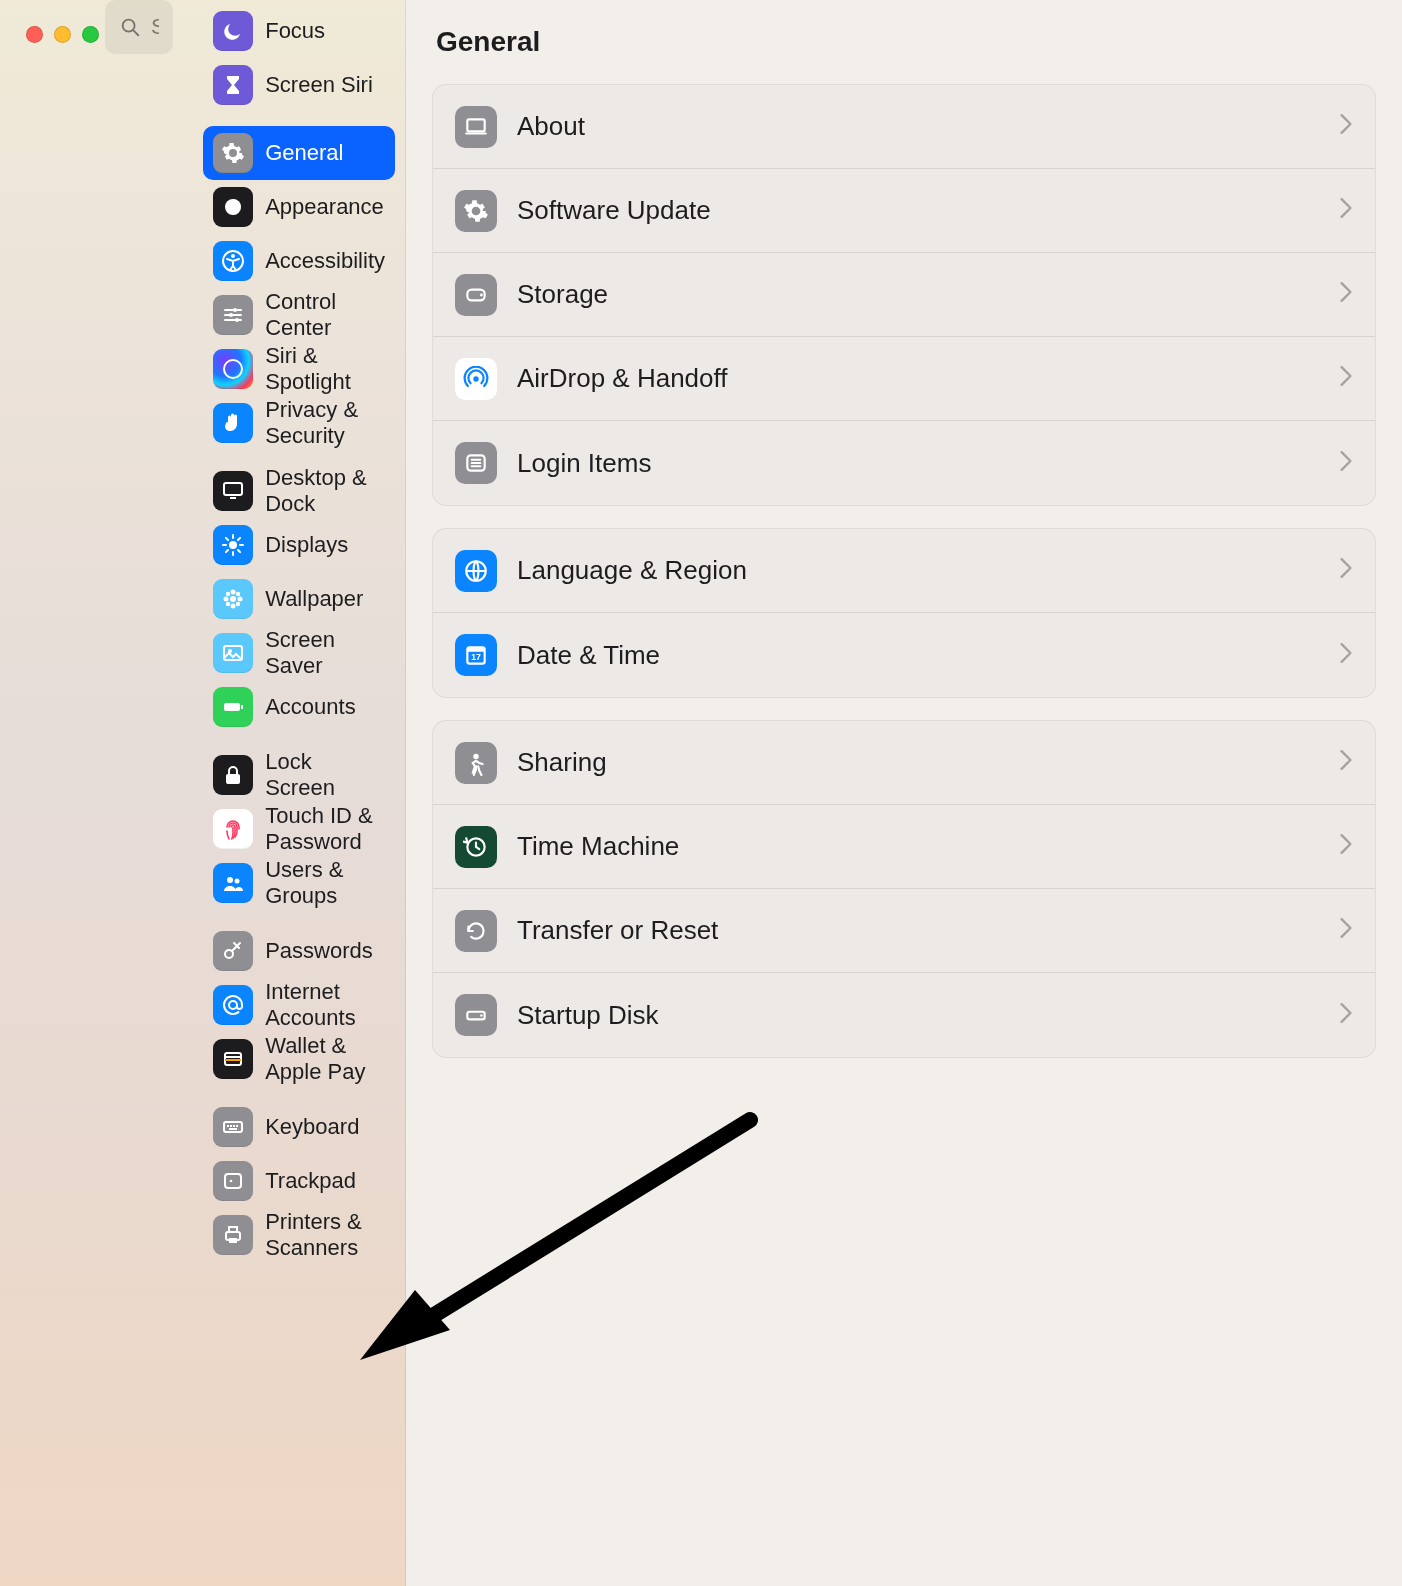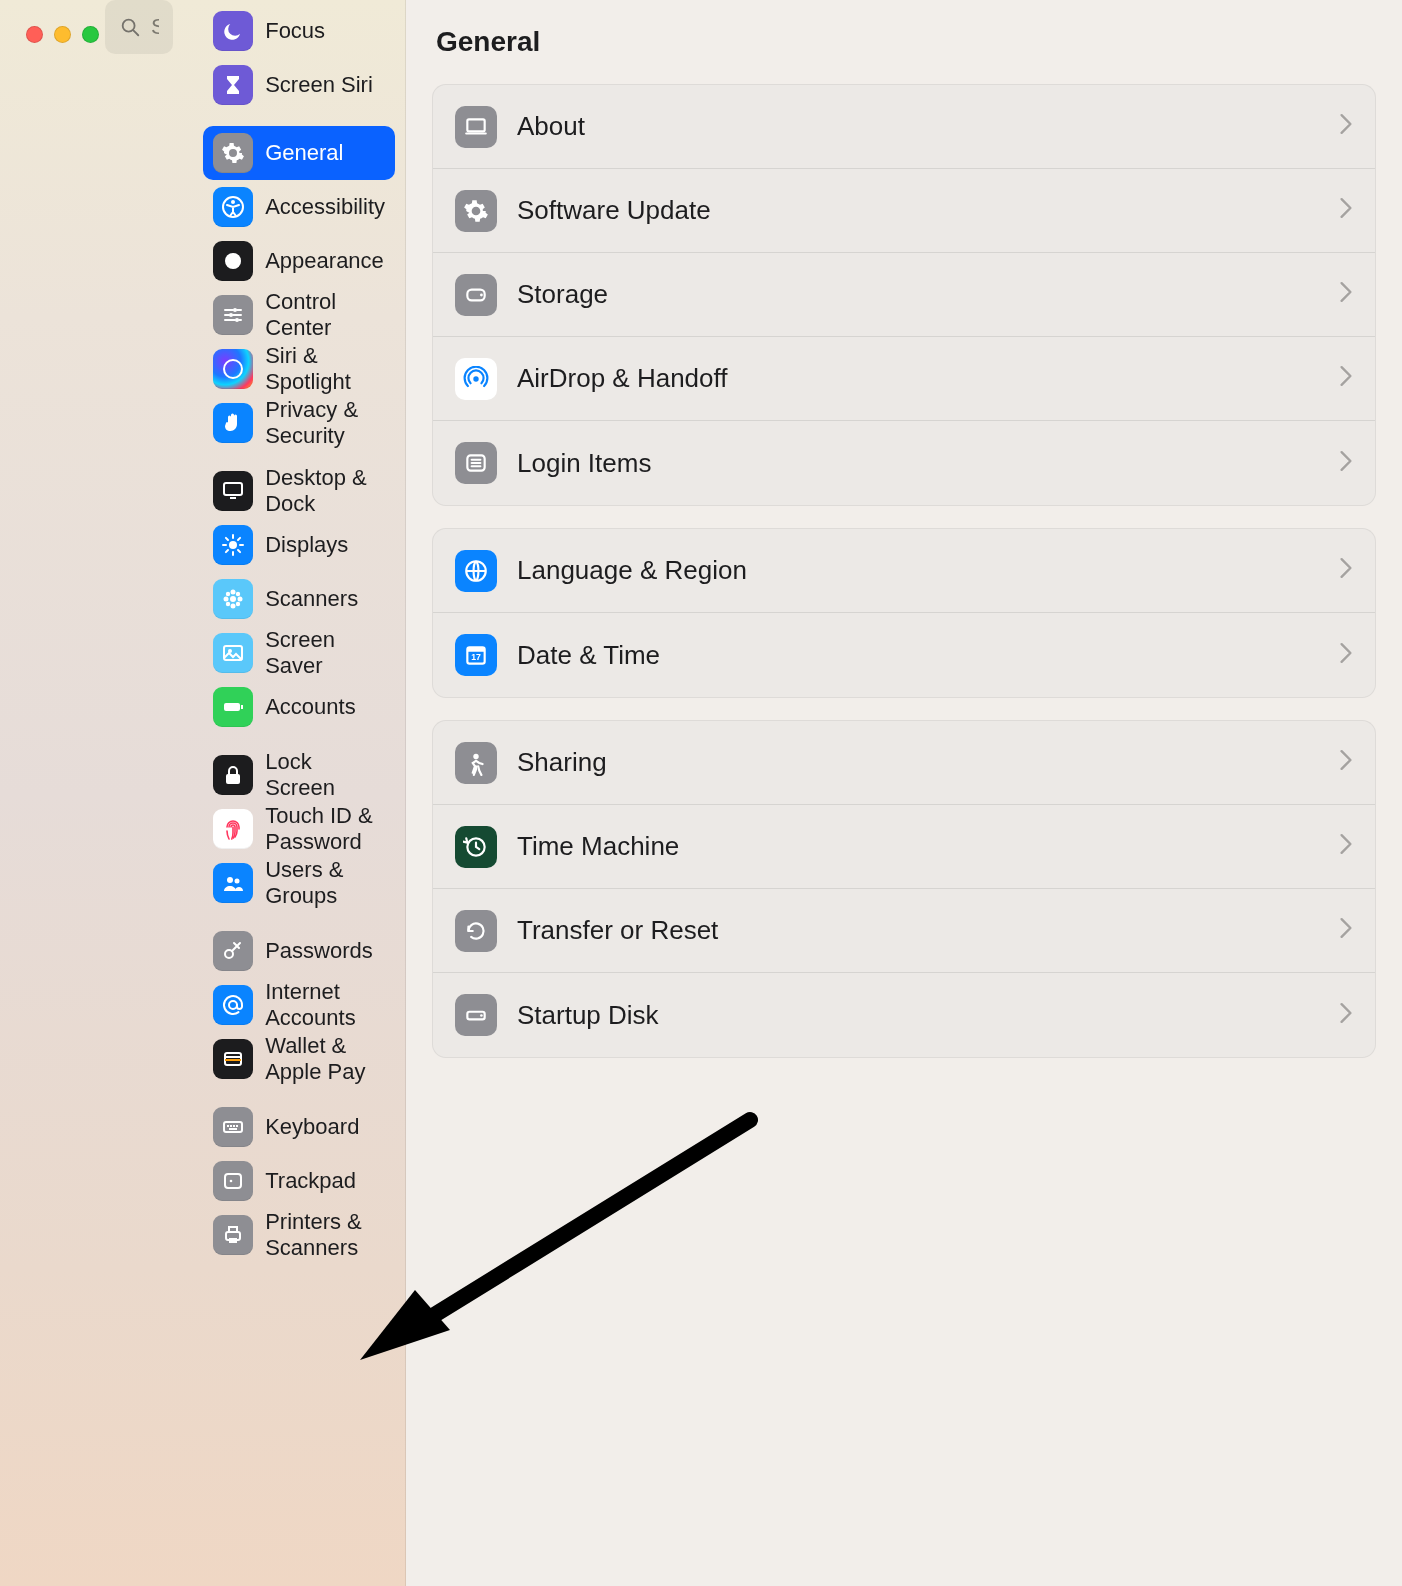--- a/index.html
+++ b/index.html
@@ -397,36 +397,36 @@
       <div class="side-spacer"></div>
       <div class="side-item selected">
         <span class="side-icon ic-general">
           <svg>
             <use href="#gear-icon"></use>
           </svg>
         </span>
         <span class="label">General</span>
       </div>
       <div class="side-item">
+        <span class="side-icon ic-appearance">
+          <svg>
+            <use href="#appearance-icon"></use>
+          </svg>
+        </span>
+        <span class="label">Appearance</span>
+      </div>
+      <div class="side-item">
         <span class="side-icon ic-accessibility">
           <svg>
             <use href="#accessibility-icon"></use>
           </svg>
         </span>
         <span class="label">Accessibility</span>
       </div>
       <div class="side-item">
-        <span class="side-icon ic-appearance">
-          <svg>
-            <use href="#appearance-icon"></use>
-          </svg>
-        </span>
-        <span class="label">Appearance</span>
-      </div>
-      <div class="side-item">
         <span class="side-icon ic-control-center">
           <svg>
             <use href="#sliders-icon"></use>
           </svg>
         </span>
         <span class="label">Control Center</span>
       </div>
       <div class="side-item">
         <span class="side-icon ic-siri">
           <svg>
@@ -459,21 +459,21 @@
           </svg>
         </span>
         <span class="label">Displays</span>
       </div>
       <div class="side-item">
         <span class="side-icon ic-wallpaper">
           <svg>
             <use href="#flower-icon"></use>
           </svg>
         </span>
-        <span class="label">Scanners</span>
+        <span class="label">Wallpaper</span>
       </div>
       <div class="side-item">
         <span class="side-icon ic-screensaver">
           <svg>
             <use href="#photo-icon"></use>
           </svg>
         </span>
         <span class="label">Screen Saver</span>
       </div>
       <div class="side-item">

